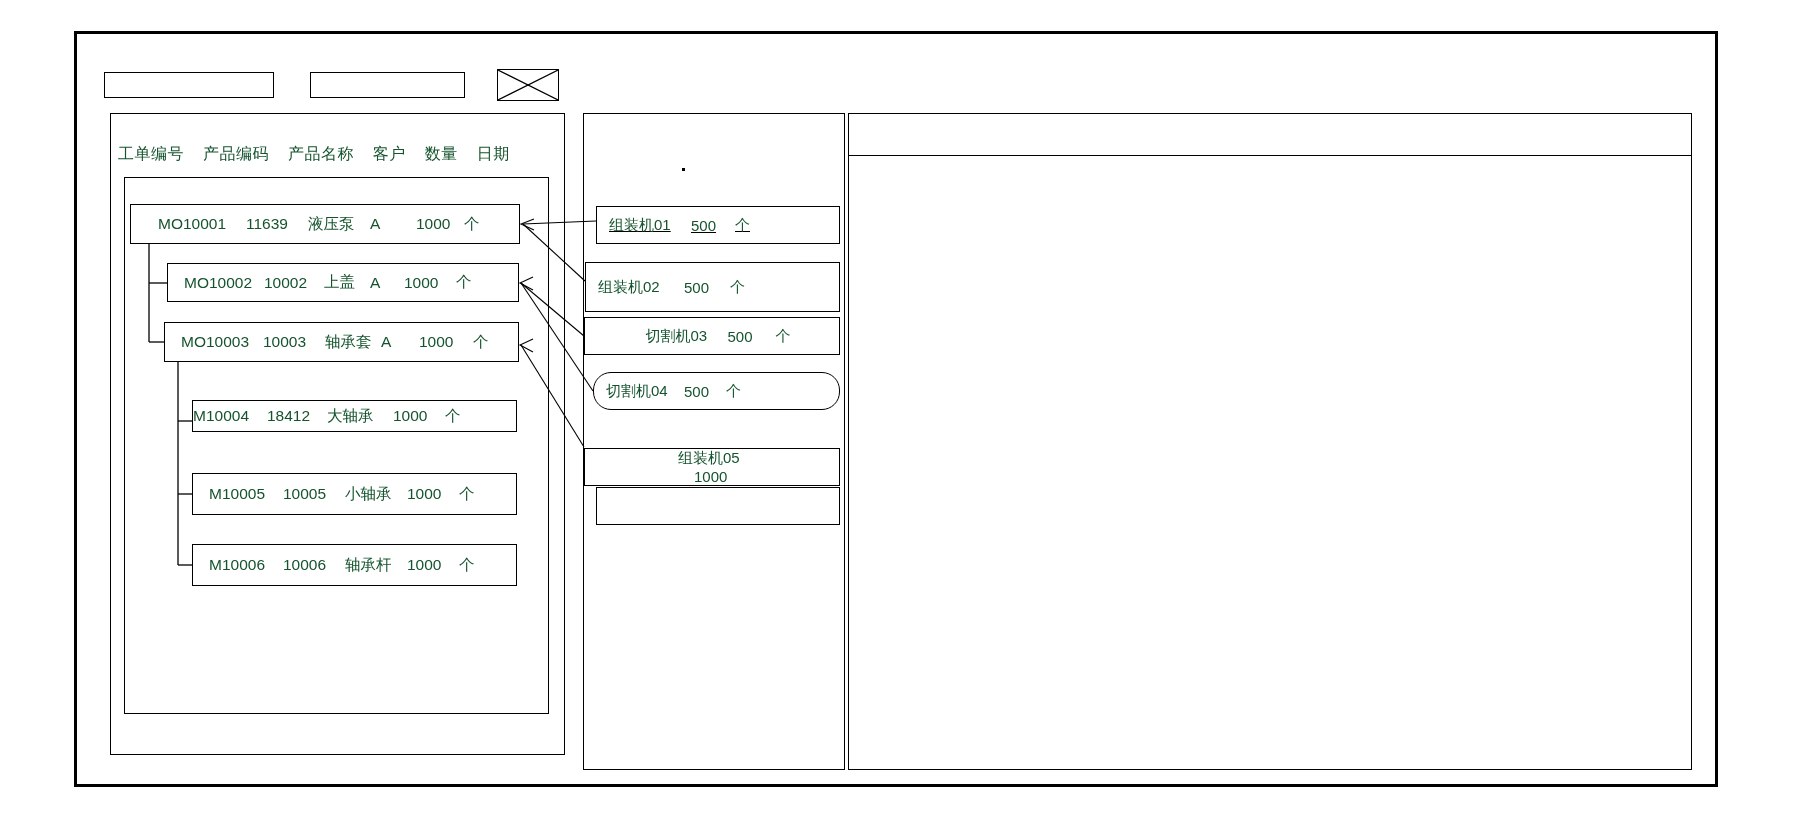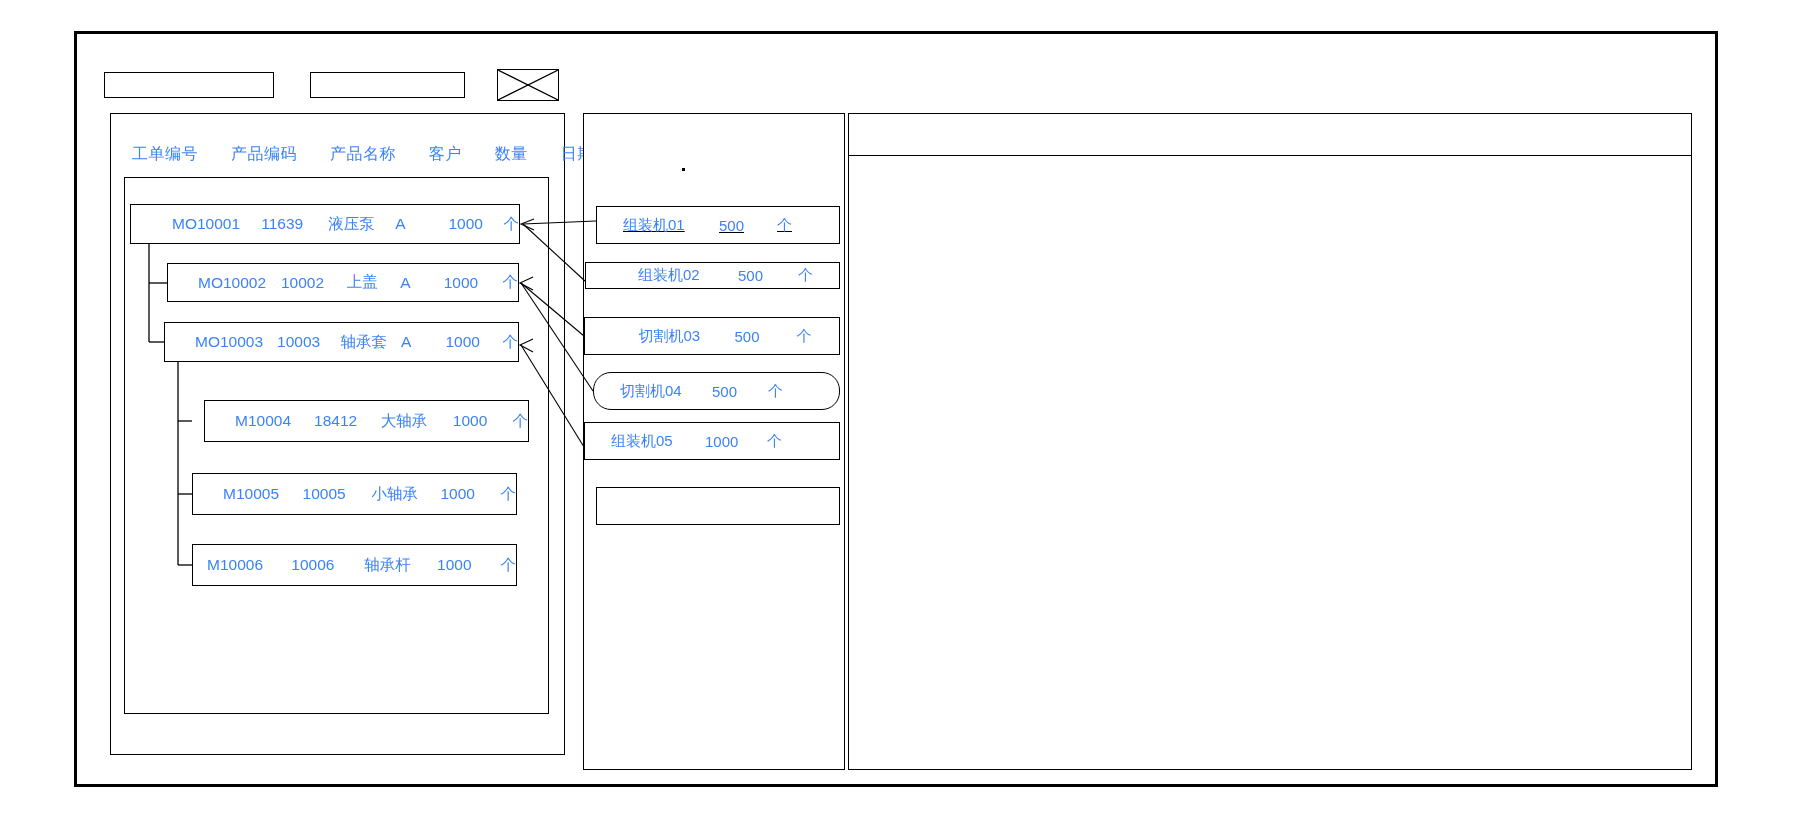--- a/index.html
+++ b/index.html
@@ -88,23 +88,23 @@
     font-size: 15.5px;
     display: flex;
     align-items: center;
     white-space: nowrap;
     overflow: hidden;
   }
   .tree-row .cell { display: inline-block; }
   #tr-0 { left: 130px; top: 204px; width: 390px; height: 40px; padding-left: 27px; }
   #tr-1 { left: 167px; top: 263px; width: 352px; height: 39px; padding-left: 16px; }
   #tr-2 { left: 164px; top: 322px; width: 355px; height: 40px; padding-left: 16px; }
-  #tr-3 { left: 204px; top: 400px; width: 325px; height: 42px; padding-left: 16px; }
+  #tr-3 { left: 192px; top: 400px; width: 325px; height: 32px; }
   #tr-4 { left: 192px; top: 473px; width: 325px; height: 42px; padding-left: 16px; }
-  #tr-5 { left: 192px; top: 544px; width: 325px; height: 42px; }
+  #tr-5 { left: 192px; top: 544px; width: 325px; height: 42px; padding-left: 16px; }
 
   
   #tree-lines, #link-lines {
     position: absolute;
     left: 0;
     top: 0;
     width: 1819px;
     height: 833px;
     pointer-events: none;
   }
@@ -123,24 +123,24 @@
     background: #fff;
     font-size: 15px;
     display: flex;
     align-items: center;
     white-space: nowrap;
     padding-left: 12px;
     overflow: hidden;
   }
   .mid-item .cell { display: inline-block; }
   #mi-0 { left: 596px; top: 206px; width: 244px; height: 38px; text-decoration: underline; }
-  #mi-1 { left: 585px; top: 262px; width: 255px; height: 27px; justify-content: center; }
+  #mi-1 { left: 585px; top: 262px; width: 255px; height: 50px; }
   #mi-2 { left: 584px; top: 317px; width: 256px; height: 38px; justify-content: center; }
   #mi-3 { left: 593px; top: 372px; width: 247px; height: 38px; border-radius: 18px; }
-  #mi-4 { left: 584px; top: 422px; width: 256px; height: 38px; }
+  #mi-4 { left: 584px; top: 448px; width: 256px; height: 38px; flex-direction: column; }
   #mi-5 { left: 596px; top: 487px; width: 244px; height: 38px; }
   #mid-dot {
     position: absolute;
     left: 682px;
     top: 168px;
     width: 3px;
     height: 3px;
     background: #000;
   }
 
@@ -154,21 +154,21 @@
   #right-header-divider {
     position: absolute;
     left: 849px;
     top: 155px;
     width: 842px;
     height: 0;
     border-top: 1px solid #000;
   }
 
   
-  .cell, #left-columns .col { color: #3b82f6; margin-left: 14px; }
+  .cell, #left-columns .col { color: #14532d; }
 </style>
 </head>
 <body>
 
 <div id="canvas">
 
   <div class="outer-frame"></div>
 
   <div class="toolbar-box" id="tb-field-1"></div>
   <div class="toolbar-box" id="tb-field-2"></div>

